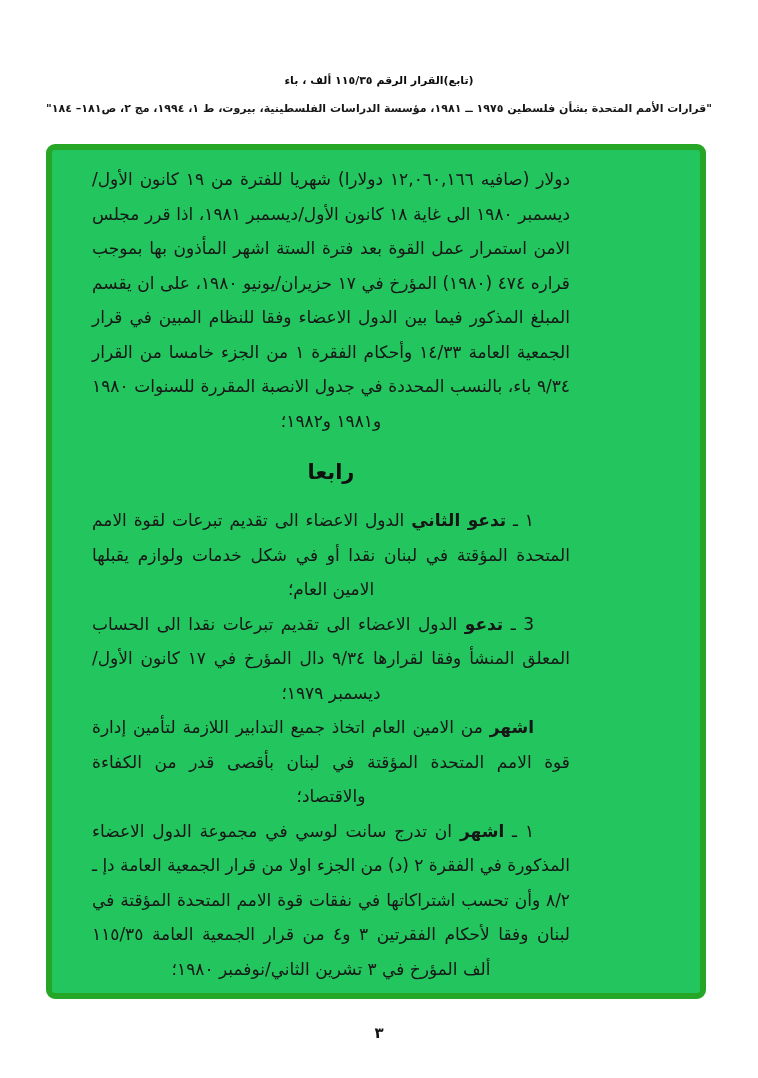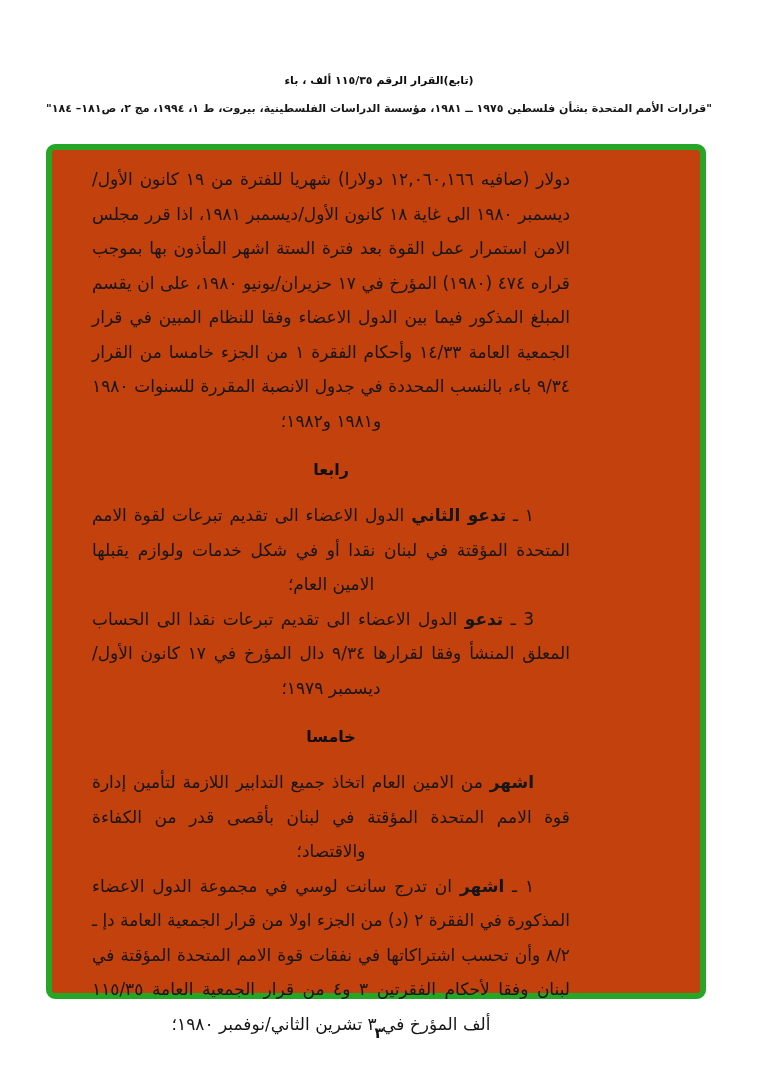--- a/index.html
+++ b/index.html
@@ -10,34 +10,34 @@
   .doc-title{
     position:absolute;top:74px;left:0;right:0;text-align:center;
     direction:rtl;font-weight:bold;font-size:11px;color:#0d0d0d;letter-spacing:0.5px;
   }
   .doc-citation{
     position:absolute;top:102px;left:0;right:0;text-align:center;
     direction:rtl;font-weight:bold;font-size:11px;color:#161616;
   }
   .green-box{
     position:absolute;left:46px;top:144px;width:648px;height:843px;
-    border:6px solid #26a626;border-radius:9px;background:#c2410c;
+    border:6px solid #26a626;border-radius:9px;background:#22c55e;
   }
   .content{
     direction:rtl;margin:12px 130px 0 40px;
   }
   .para{
     margin:0;font-size:17px;line-height:34.5px;text-align:justify;
     text-align-last:center;color:#161616;
   }
   .para.indent{text-indent:36px;}
   .op{font-weight:bold;}
   .sec-h{
     margin:22px 0 19px 0;text-align:center;font-weight:bold;
-    font-size:16px;color:#101010;
+    font-size:21px;color:#101010;
   }
   .page-num{
     position:absolute;top:1024px;left:0;right:0;text-align:center;
     font-weight:bold;font-size:15px;color:#141414;
   }
 </style>
 </head>
 <body>
 
 <div class="page">
@@ -50,21 +50,20 @@
     <div class="content">
 
       <p class="para"><span>دولار (صافيه ١٢,٠٦٠,١٦٦ دولارا) شهريا للفترة من ١٩ كانون الأول/ديسمبر ١٩٨٠ الى غاية ١٨ كانون الأول/ديسمبر ١٩٨١، اذا قرر مجلس الامن استمرار عمل القوة بعد فترة الستة اشهر المأذون بها بموجب قراره ٤٧٤ (١٩٨٠) المؤرخ في ١٧ حزيران/يونيو ١٩٨٠، على ان يقسم المبلغ المذكور فيما بين الدول الاعضاء وفقا للنظام المبين في قرار الجمعية العامة ١٤/٣٣ وأحكام الفقرة ١ من الجزء خامسا من القرار ٩/٣٤ باء، بالنسب المحددة في جدول الانصبة المقررة للسنوات ١٩٨٠ و١٩٨١ و١٩٨٢؛</span></p>
 
       <h3 class="sec-h">رابعا</h3>
 
       <p class="para indent"><span>١ ـ </span><span class="op">تدعو الثاني</span><span> الدول الاعضاء الى تقديم تبرعات لقوة الامم المتحدة المؤقتة في لبنان نقدا أو في شكل خدمات ولوازم يقبلها الامين العام؛</span></p>
 
       <p class="para indent"><span>3 ـ </span><span class="op">تدعو</span><span> الدول الاعضاء الى تقديم تبرعات نقدا الى الحساب المعلق المنشأ وفقا لقرارها ٩/٣٤ دال المؤرخ في ١٧ كانون الأول/ديسمبر ١٩٧٩؛</span></p>
 
-      <h3 class="sec-h">خامسا</h3>
 
       <p class="para indent"><span></span><span class="op">اشهر</span><span> من الامين العام اتخاذ جميع التدابير اللازمة لتأمين إدارة قوة الامم المتحدة المؤقتة في لبنان بأقصى قدر من الكفاءة والاقتصاد؛</span></p>
 
 
       <p class="para indent"><span>١ ـ </span><span class="op">اشهر</span><span> ان تدرج سانت لوسي في مجموعة الدول الاعضاء المذكورة في الفقرة ٢ (د) من الجزء اولا من قرار الجمعية العامة دإ ـ ٨/٢ وأن تحسب اشتراكاتها في نفقات قوة الامم المتحدة المؤقتة في لبنان وفقا لأحكام الفقرتين ٣ و٤ من قرار الجمعية العامة ١١٥/٣٥ ألف المؤرخ في ٣ تشرين الثاني/نوفمبر ١٩٨٠؛</span></p>
 
     </div>
   </div>
 
   <div class="page-num">٣</div>

